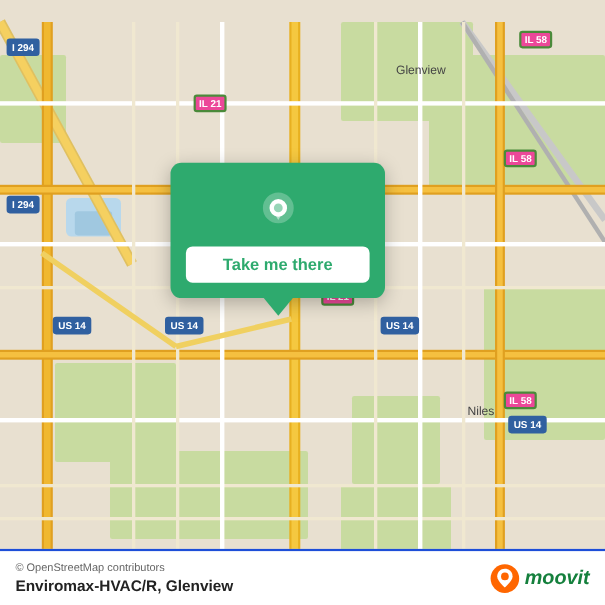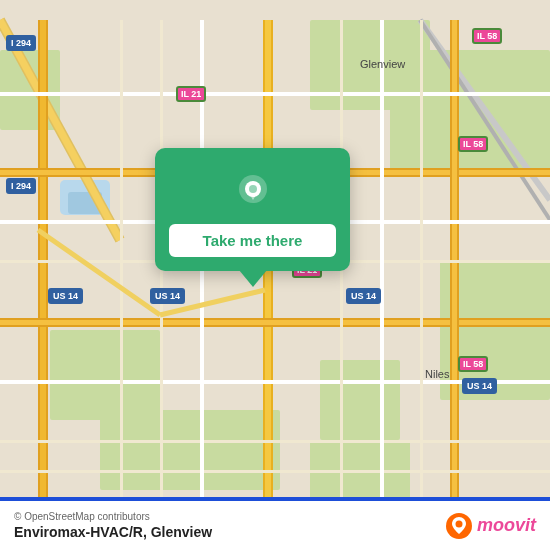--- a/index.html
+++ b/index.html
@@ -81,21 +81,21 @@
     .bottom-bar {
       position: absolute;
       bottom: 0;
       left: 0;
       width: 100%;
       background: white;
       padding: 10px 14px;
       display: flex;
       align-items: center;
       justify-content: space-between;
-      border-top: 4px solid #1d4ed8;
+      border-top: 2px solid #1d4ed8;
       z-index: 20;
     }
 
     .bottom-bar-left {
       display: flex;
       flex-direction: column;
     }
 
     .osm-credit {
       font-size: 10px;
@@ -116,21 +116,21 @@
     }
 
     .moovit-pin {
       width: 28px;
       height: 28px;
     }
 
     .moovit-text {
       font-size: 18px;
       font-weight: bold;
-      color: #ec4899;
+      color: #15803d;
       font-style: italic;
     }
 
     
     .road-badge {
       position: absolute;
       background: white;
       border: 2px solid #888;
       border-radius: 3px;
       font-size: 9px;

